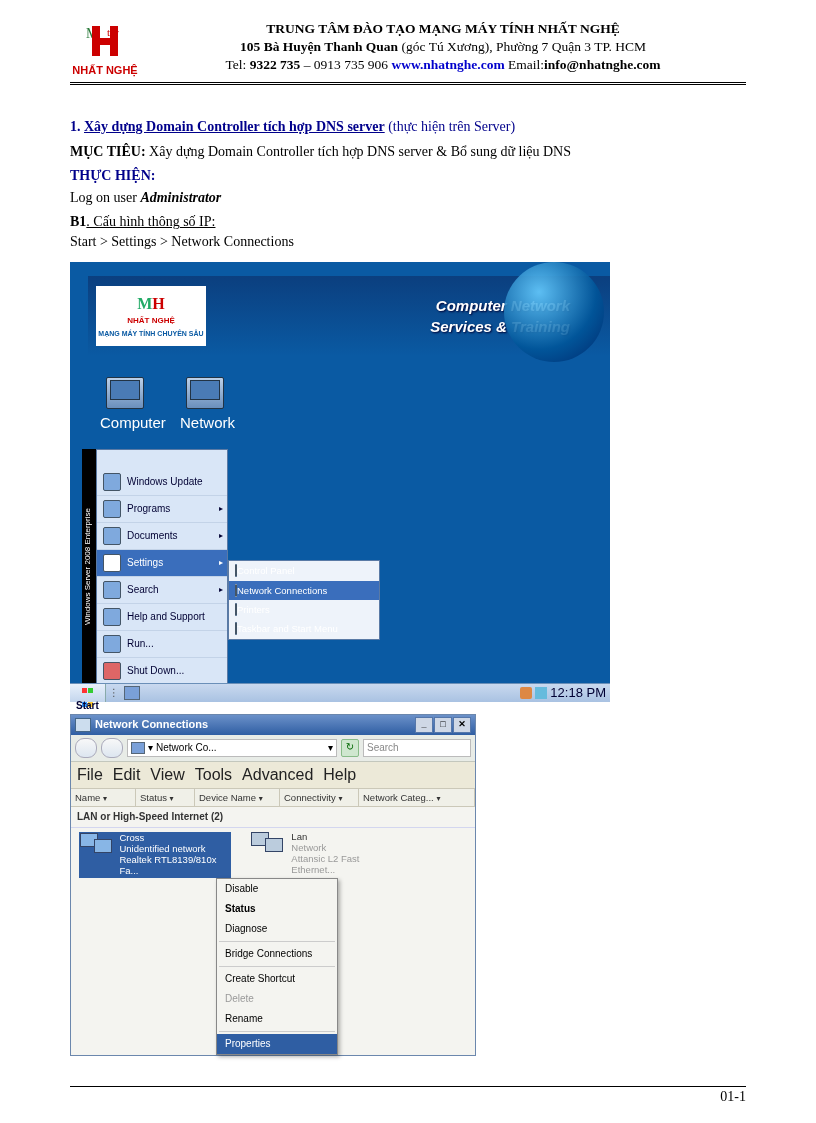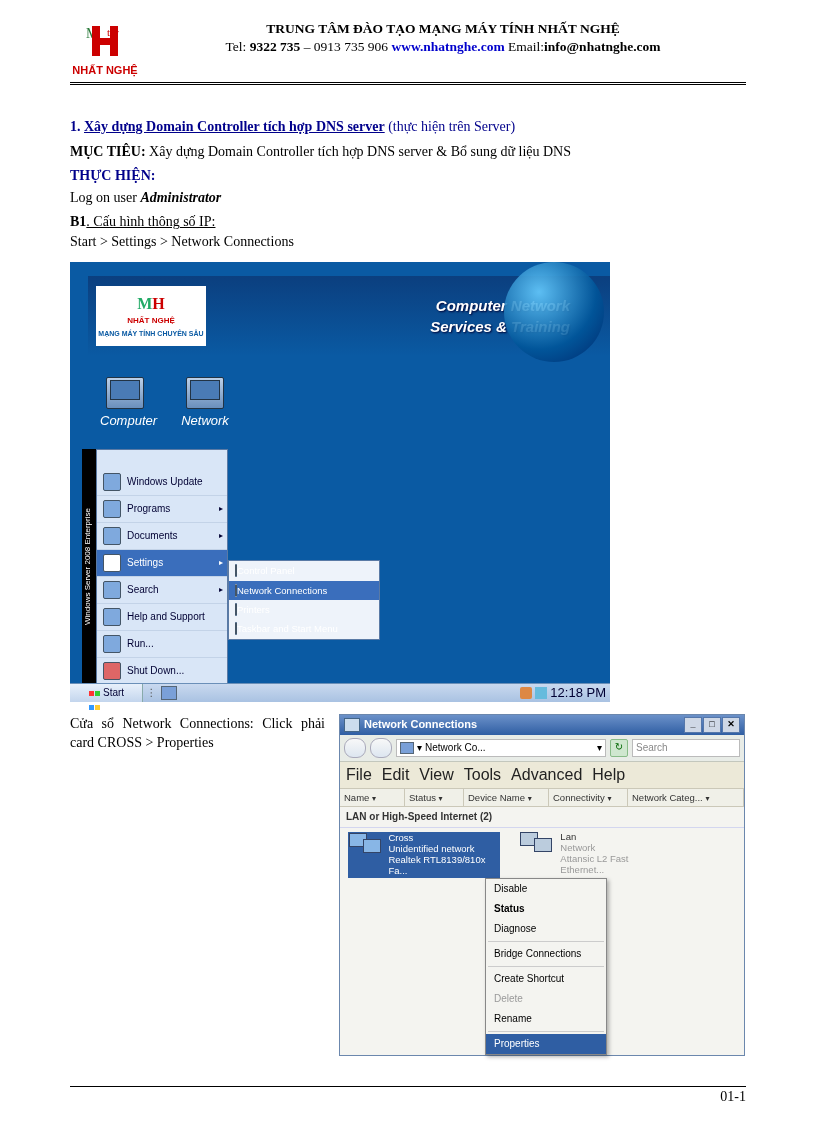--- a/index.html
+++ b/index.html
@@ -98,21 +98,21 @@
     background: radial-gradient(circle at 35% 30%, #6cf, #059 60%, #026);
     opacity: 0.9;
   }
   .desktop-icons {
     position: absolute;
     top: 115px;
     left: 30px;
     display: flex;
     gap: 30px;
   }
-  .dicon { text-align: center; width: 50px; font-size: 13px; font-style: italic; }
+  .dicon { text-align: right; width: 50px; font-size: 15px; }
   .dicon .ico {
     width: 36px; height: 30px; margin: 0 auto 3px;
     background: linear-gradient(#bcd0e8,#6a8fbc);
     border: 1px solid #234;
     border-radius: 2px;
     position: relative;
   }
   .dicon .screen { position:absolute; top:2px;left:3px;right:3px;bottom:8px;background:#4a7bb5;border:1px solid #234; }
   .startpanel {
     position: absolute;
@@ -166,24 +166,25 @@
     height:18px;
     background: linear-gradient(#c9d9ef,#a9c2e2);
     border-top:1px solid #6a8fb8;
     display:flex;
     align-items:center;
     color:#003;
     font-size:10px;
   }
   .taskbar .start {
     display:flex;align-items:center;gap:3px;
-    padding:0 18px;height:100%;
+    padding:0 6px;height:100%;
     background: linear-gradient(#e8f0fb,#c3d5ed);
     border-right:1px solid #8aa;
-    font-weight:normal;
+    font-weight:bold;
+    flex-direction:column;
   }
   .winflag { width:12px;height:12px;display:inline-block; }
   .winflag span{display:inline-block;width:5px;height:5px;margin:0.5px;}
   .tray { margin-left:auto; padding:0 4px; display:flex; gap:3px; align-items:center; }
   .tray .clock { font-size:13px;color:#003; }
   .row2 { display:flex; gap:14px; margin-top:12px; align-items:flex-start; }
   .row2 .text { width: 255px; font-size:14px; text-align: justify; }
   .ncwin {
     width: 404px;
     font-family: Tahoma, Arial, sans-serif;
@@ -259,20 +260,21 @@
           <rect x="12" y="6" width="8" height="30" fill="#c00"></rect>
           <rect x="30" y="6" width="8" height="30" fill="#c00"></rect>
           <rect x="12" y="18" width="26" height="7" fill="#c00"></rect>
           <text x="27" y="16" font-family="cursive" font-size="11" fill="#c00">ter</text>
         </svg>
       </div>
       <div class="logo-text">NHẤT NGHỆ</div>
     </div>
     <div class="header-text">
       <div class="line1">TRUNG TÂM ĐÀO TẠO MẠNG MÁY TÍNH NHẤT NGHỆ</div>
+      <div><span class="bold">105 Bà Huyện Thanh Quan</span><span> (góc Tú Xương), Phường 7 Quận 3  TP. HCM</span></div>
       <div>
         <span>Tel: </span><span class="bold">9322 735</span><span> – 0913 735 906    </span><a class="bold">www.nhatnghe.com</a><span>     Email:</span><span class="email-link">info@nhatnghe.com</span>
       </div>
     </div>
   </div>
 
   <div class="content">
     <p class="section-title">
       <span class="bold">1. </span><span class="bold underline">Xây dựng Domain Controller tích hợp DNS server</span><span> (thực hiện trên Server)</span>
     </p>
@@ -369,21 +371,20 @@
         <span style="width:14px;height:12px;background:#7aa0d8;border:1px solid #567;margin-left:2px;"></span>
         <div class="tray">
           <span style="width:12px;height:12px;background:#d84;border-radius:2px;"></span>
           <span style="width:12px;height:12px;background:#6bd;"></span>
           <span class="clock">12:18 PM</span>
         </div>
       </div>
     </div>
 
     <div class="row2">
-      <div class="text">Cửa sổ Network Connections: Click phải card CROSS &gt; Properties</div>
       <div class="ncwin">
         <div class="titlebar">
           <span style="width:14px;height:12px;background:#cde;border:1px solid #468;margin-right:4px;"></span>
           <span>Network Connections</span>
           <div class="winbtns">
             <div class="winbtn">_</div>
             <div class="winbtn">□</div>
             <div class="winbtn">✕</div>
           </div>
         </div>

